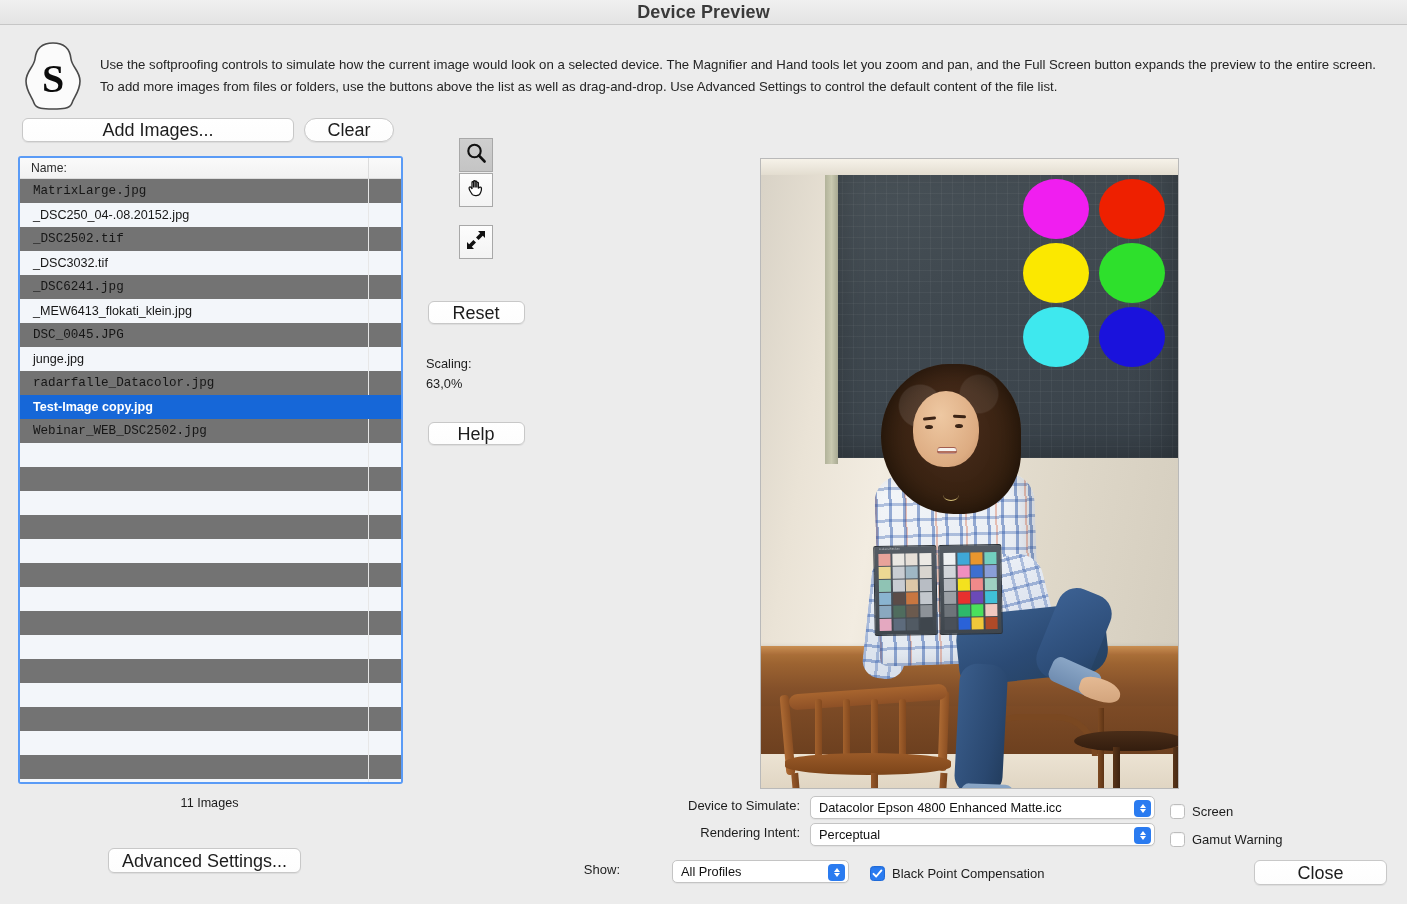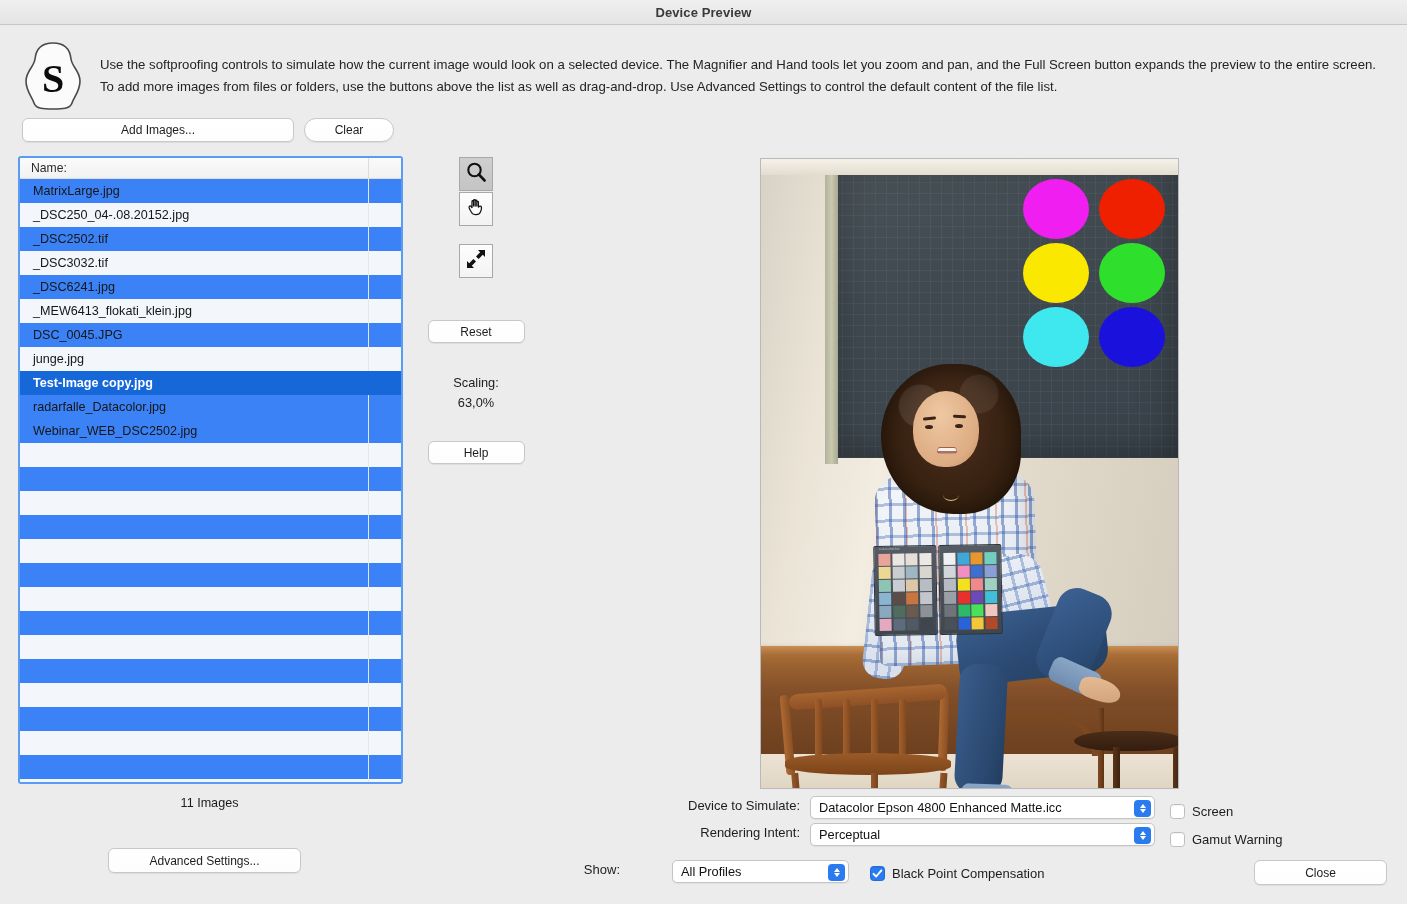--- a/index.html
+++ b/index.html
@@ -15,41 +15,41 @@
     -webkit-font-smoothing: antialiased;
   }
 
   
   .titlebar {
     height: 25px;
     background: linear-gradient(#f0f0f0, #e4e4e4);
     border-bottom: 1px solid #c6c6c6;
     display: flex; align-items: center; justify-content: center;
   }
-  .titlebar-text { font-size: 13px; font-weight: bold; color: #3a3a3a; letter-spacing: .1px; }
+  .titlebar-text { font-size: 18px; font-weight: bold; color: #3a3a3a; letter-spacing: .1px; }
 
   
   .header { display: flex; padding: 16px 14px 0 22px; gap: 16px; }
   .logo-wrap { width: 62px; height: 70px; flex: none; position: relative; }
   .logo-wrap svg { display: block; }
   .intro {
     font-size: 13.2px; line-height: 22px; color: #242424;
     max-width: 1290px; padding-top: 13px;
   }
 
   
   .left-col { position: absolute; left: 0; top: 118px; width: 420px; }
   .btn-row { display: flex; gap: 10px; padding: 0 22px; }
   .btn {
     background: linear-gradient(#ffffff, #fdfdfd);
     border: 1px solid #c8c8c8;
     border-radius: 6px;
     box-shadow: 0 1px 1px rgba(0,0,0,.07);
     font-family: "Liberation Sans", sans-serif;
-    font-size: 12px;
+    font-size: 18px;
     color: #1c1c1c;
     height: 24px;
     line-height: 1;
     padding: 0 10px;
     cursor: default;
     display: flex; align-items: center; justify-content: center;
   }
   #add-images-btn { width: 272px; }
   #clear-btn { width: 90px; border-radius: 12px; }
 
@@ -69,37 +69,37 @@
   }
   .fl-header .c1 { width: 348px; padding: 3px 0 0 11px; }
   .fl-header .c2 { flex: 1; border-left: 1px solid #dcdcdc; }
   .fl-body { position: relative; }
   .fl-row {
     height: 24px; display: flex; align-items: center;
     font-size: 12.6px; color: #161616;
   }
   .fl-row .cell-name { width: 348px; padding-left: 13px; overflow: hidden; white-space: nowrap; }
   .fl-row .cell-blank { flex: 1; border-left: 1px solid #e7e7e7; height: 100%; }
-  .fl-row.odd { background: #3b82f6; }
+  .fl-row.odd { background: #737373; font-family: Liberation Mono, monospace; }
   .fl-row.even { background: #f3f6fa; }
   .fl-row.selected { background: #1667d8; }
   .fl-row.selected .cell-name { color: #fff; font-weight: bold; }
   .fl-row.selected .cell-blank { border-left-color: #1667d8; }
 
   .images-count {
     position: absolute; left: 0; top: 678px; width: 405px;
     text-align: center; font-size: 12.6px; color: #1c1c1c; padding-left: 14px;
   }
   #advanced-settings-btn {
     position: absolute; left: 108px; top: 730px;
     width: 193px; height: 25px;
   }
 
   
-  .tool-col { position: absolute; left: 426px; top: 157px; width: 100px; text-align: center; }
+  .tool-col { position: absolute; left: 426px; top: 138px; width: 100px; text-align: left; }
   .tool-btn {
     width: 34px; height: 34px;
     border: 1px solid #a8a8a8;
     background: linear-gradient(#fdfdfd,#f3f3f3);
     margin: 0 auto;
     display: flex; align-items: center; justify-content: center;
     cursor: default;
   }
   .tool-btn.active { background: linear-gradient(#cfcfcf,#c4c4c4); }
   #hand-tool-btn { margin-top: 1px; }
@@ -446,26 +446,26 @@
           <div class="cell-blank"></div>
         </div>
         <div class="fl-row odd">
           <div class="cell-name">DSC_0045.JPG</div>
           <div class="cell-blank"></div>
         </div>
         <div class="fl-row even">
           <div class="cell-name">junge.jpg</div>
           <div class="cell-blank"></div>
         </div>
+        <div class="fl-row odd">
+          <div class="cell-name">radarfalle_Datacolor.jpg</div>
+          <div class="cell-blank"></div>
+        </div>
         <div class="fl-row selected">
           <div class="cell-name">Test-Image copy.jpg</div>
-          <div class="cell-blank"></div>
-        </div>
-        <div class="fl-row odd">
-          <div class="cell-name">radarfalle_Datacolor.jpg</div>
           <div class="cell-blank"></div>
         </div>
         <div class="fl-row odd">
           <div class="cell-name">Webinar_WEB_DSC2502.jpg</div>
           <div class="cell-blank"></div>
         </div>
         <div class="fl-row even">
           <div class="cell-name"></div>
           <div class="cell-blank"></div>
         </div>

